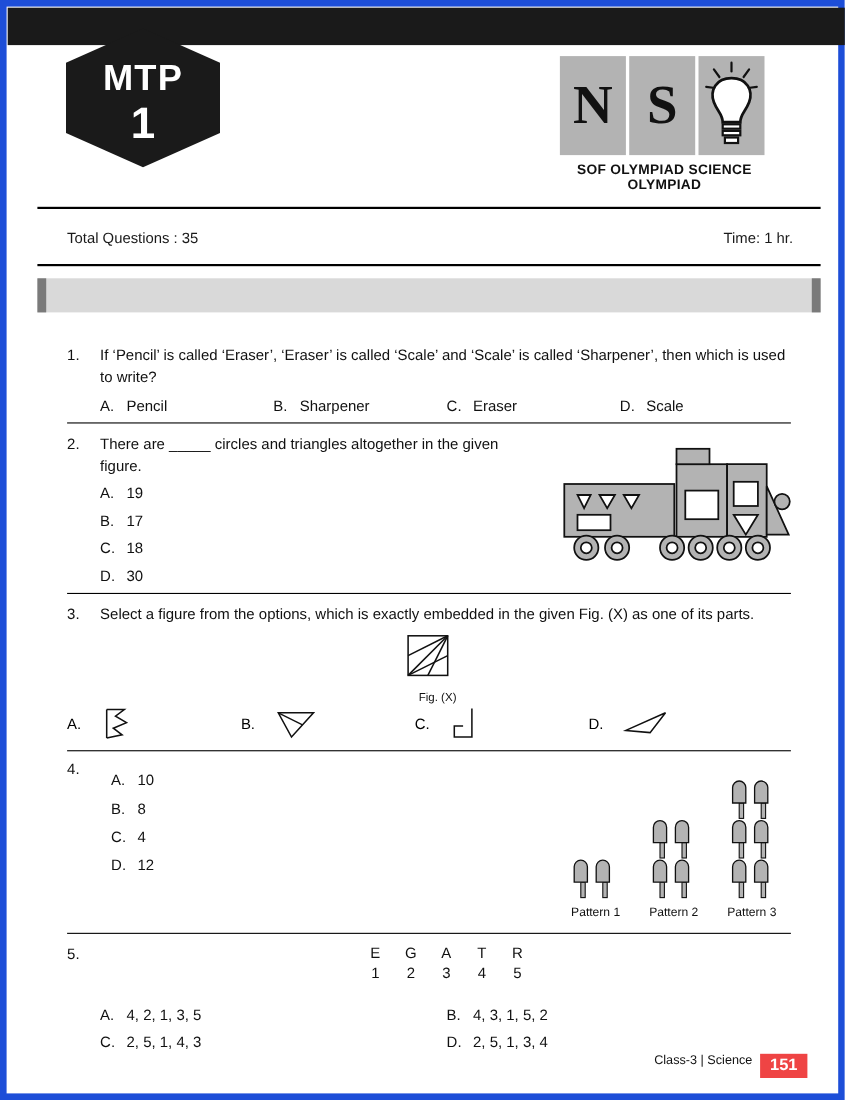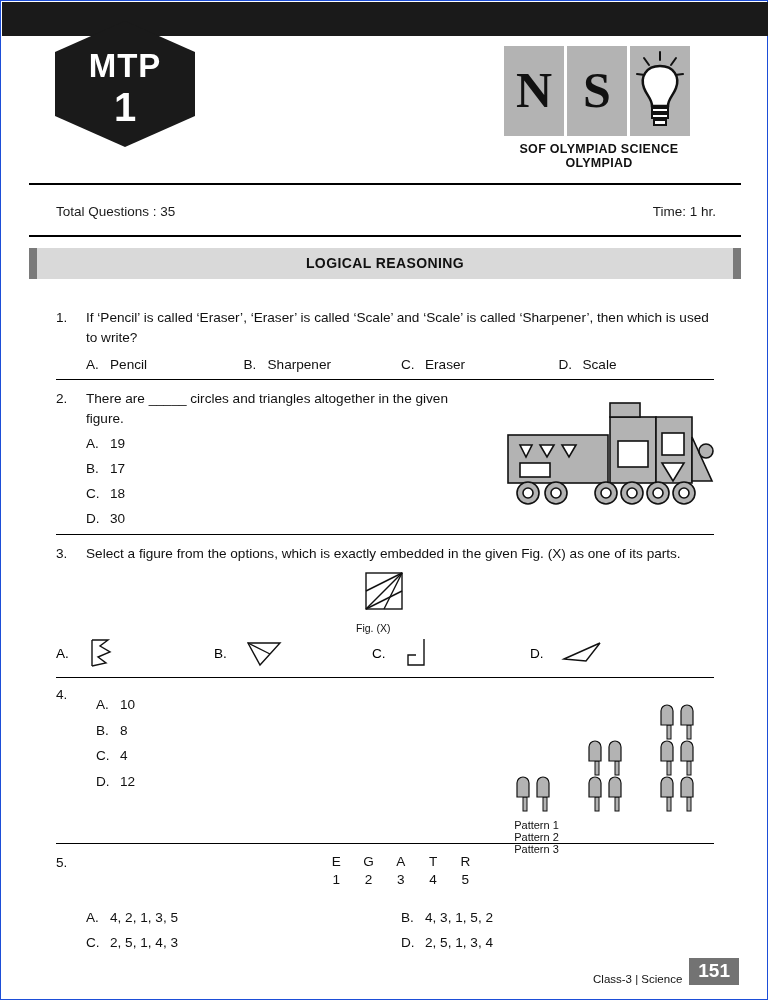--- a/index.html
+++ b/index.html
@@ -13,21 +13,21 @@
     font-family: "Liberation Sans", sans-serif;
     color: #000;
     position: relative;
     overflow: hidden;
   }
   .page {
     position: relative;
     width: 768px;
     height: 1000px;
     box-sizing: border-box;
-    border: 1px solid #1d4ed8;
+    border: 6px solid #1d4ed8;
     background: #fff;
   }
   
   .top-bar {
     position: absolute;
     left: 1px; top: 1px;
     width: 766px;
     height: 34px;
     background: #1a1a1a;
   }
@@ -195,52 +195,51 @@
     font-size: 13.6px;
     letter-spacing: 0.5px;
     line-height: 1.35;
   }
   .letters .lrow span { display: inline-block; width: 28px; text-align: center; }
   
   .fig { position: absolute; }
   #fig-train { left: 505px; top: 392px; }
   #fig-x { left: 355px; top: 570px; }
   .fig-caption {
-    text-align: left;
+    text-align: right;
     font-size: 10.5px;
     margin-top: 3px;
     color: #111;
   }
   #fig-opts { left: 55px; top: 636px; }
   #fig-icecream { left: 500px; top: 690px; }
   .pattern-labels {
     position: absolute;
     left: 500px; top: 818px;
     width: 215px;
     display: flex;
     font-size: 11px;
     color: #111;
-    flex-direction: column;
   }
   .pattern-labels span { width: 71px; text-align: center; }
   
   .footer {
     position: absolute;
     right: 28px; bottom: 14px;
     display: flex;
-    align-items: flex-end;
+    align-items: flex-start;
     font-size: 11.5px;
     color: #111;
   }
   .footer .pagebox {
     margin-left: 7px;
-    background: #737373;
+    background: #ef4444;
     color: #fff;
     font-weight: bold;
-    font-size: 19px;
+    font-size: 15px;
     padding: 2px 9px 3px 9px;
   }
 </style>
 </head>
 <body>
 
 <div class="page">
 
   <div class="top-bar"></div>
 
@@ -289,21 +288,20 @@
   <div class="meta">
     <div>Total Questions : 35</div>
     <div>Time: 1 hr.</div>
   </div>
 
   <div class="rule" style="top:234px;height:2px;"></div>
 
   <div class="section-band">
     <div class="band-left"></div>
     <div class="band-right"></div>
-    <div class="band-title">LOGICAL REASONING</div>
   </div>
 
   <div class="q" id="q1">
     <div class="q-num">1.</div>
     <div class="q-body">
       <div>If ‘Pencil’ is called ‘Eraser’, ‘Eraser’ is called ‘Scale’ and ‘Scale’ is called ‘Sharpener’, then which is used to write?</div>
       <div class="opts">
         <div class="opt">
           <span class="opt-letter">A.</span>
           <span>Pencil</span>

